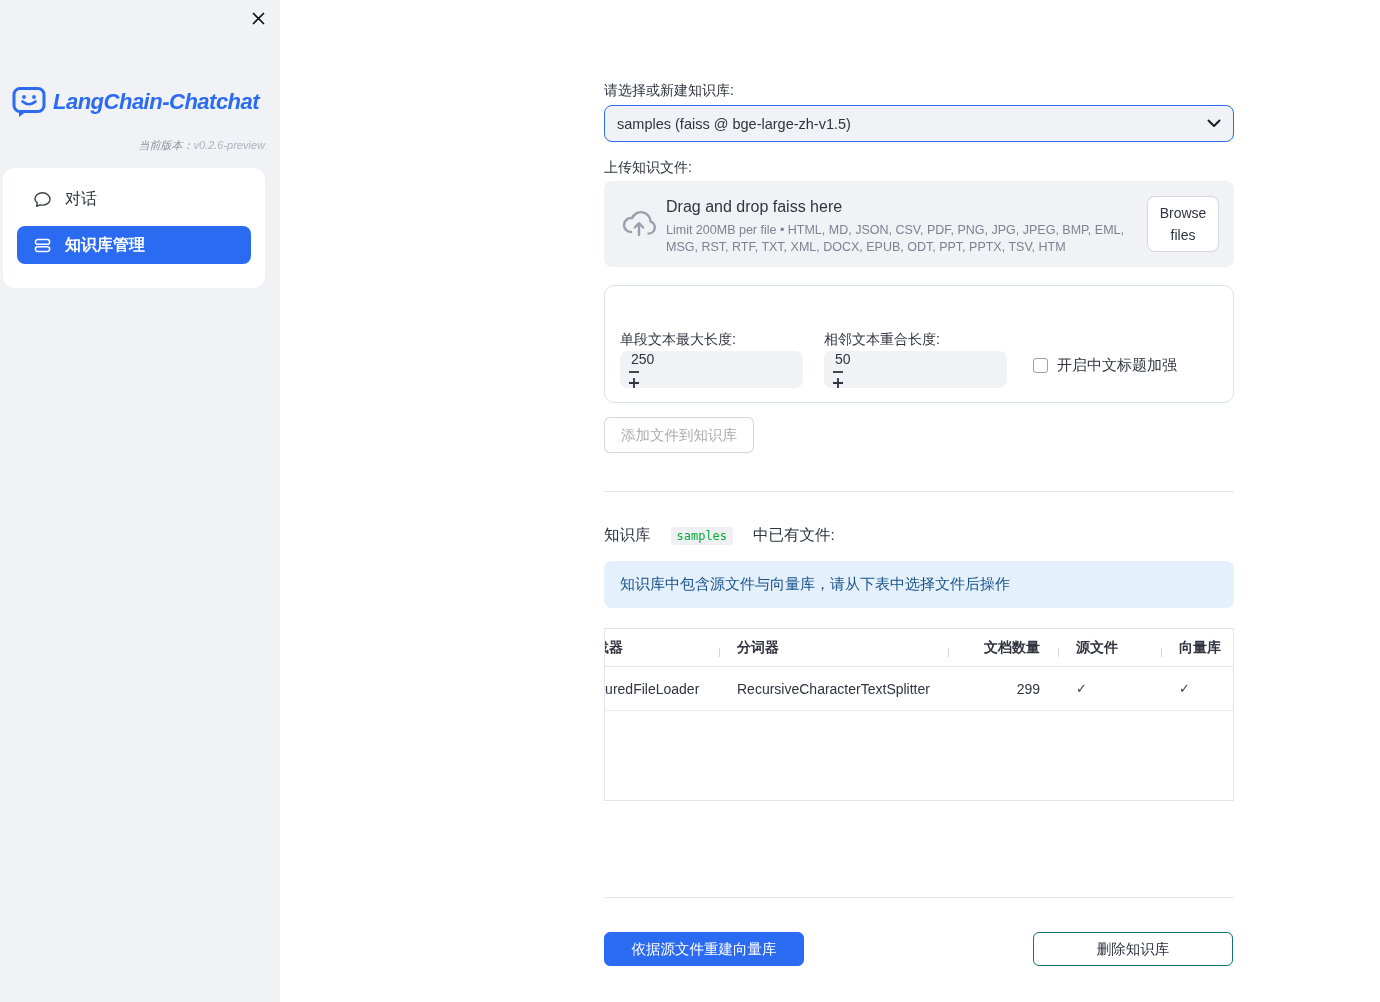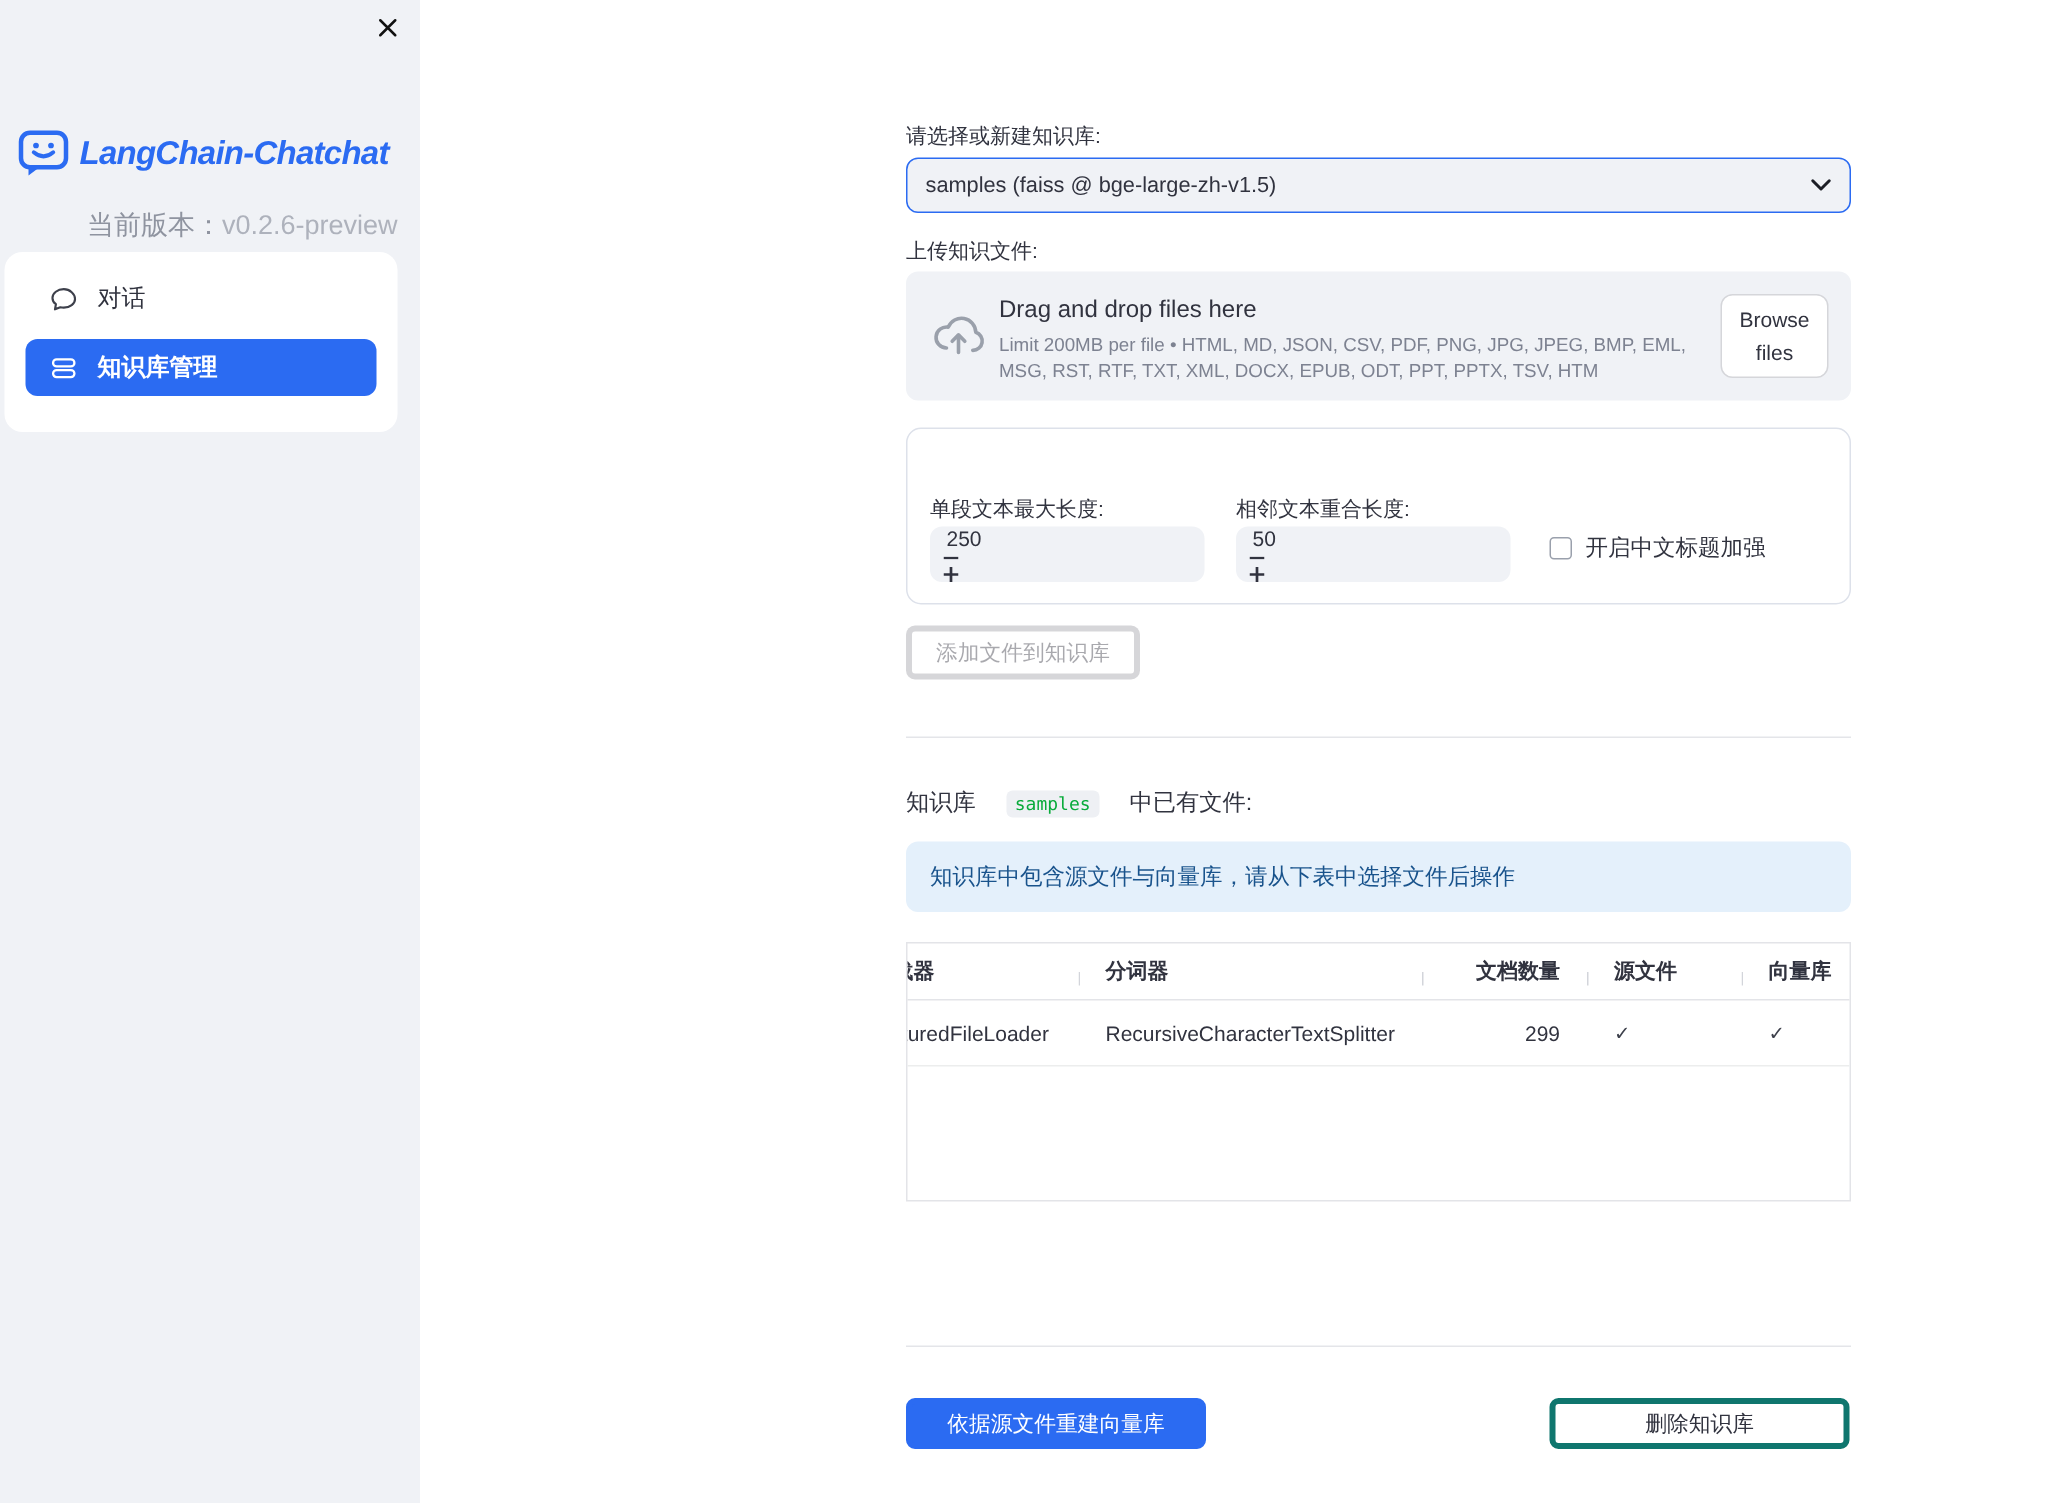--- a/index.html
+++ b/index.html
@@ -16,21 +16,21 @@
   }
   *{box-sizing:border-box;margin:0;padding:0;}
   body{font-family:"Liberation Sans","DejaVu Sans",sans-serif;color:var(--text);background:#fff;}
   .page{position:relative;width:1380px;height:1002px;background:#fff;overflow:hidden;}
 
   
   .sidebar{position:absolute;left:0;top:0;width:280px;height:1002px;background:var(--sidebar-bg);}
   .sb-close{position:absolute;left:248px;top:8px;width:20px;height:20px;background:none;border:none;cursor:pointer;display:flex;align-items:center;justify-content:center;}
   .logo-row{position:absolute;left:12px;top:86px;display:flex;align-items:center;gap:7px;}
   .logo-text{font-size:22px;font-weight:700;font-style:italic;color:var(--primary);letter-spacing:-0.5px;white-space:nowrap;}
-  .version{position:absolute;right:15px;top:138px;font-size:18px;color:#8f94a0;}
+  .version{position:absolute;right:15px;top:138px;font-size:11px;color:#8f94a0;font-style:italic;}
   .version .vnum{color:#aeb2bc;}
   .menu-card{position:absolute;left:3px;top:168px;width:262px;height:120px;background:#fff;border-radius:12px;padding:12px 14px;}
   .menu-item{display:flex;align-items:center;gap:13px;height:38px;padding:0 16px;border-radius:8px;font-size:16px;color:var(--text);cursor:pointer;}
   .menu-item .mi-icon{display:flex;align-items:center;}
   .menu-item.active{background:var(--primary);color:#fff;font-weight:700;margin-top:8px;}
 
   
   .main{position:absolute;left:280px;top:0;width:1100px;height:1002px;background:#fff;}
   .blk{position:absolute;left:324px;width:630px;}
   .w-label{font-size:14px;color:var(--text);}
@@ -48,21 +48,21 @@
   .exp-header{position:absolute;left:0;top:0;width:100%;height:36px;display:flex;align-items:center;padding:0 16px;font-size:14.5px;cursor:pointer;}
   .exp-header .chev{margin-left:auto;display:flex;}
   .exp-label{position:absolute;top:45px;font-size:14px;}
   .num-input{position:absolute;top:65px;width:183px;height:37px;background:var(--field-bg);border-radius:8px;display:flex;align-items:flex-start;flex-direction:column;}
   .num-value{flex:1;padding-left:11px;font-size:14px;}
   .step-btn{width:28px;height:37px;background:none;border:none;display:flex;align-items:center;justify-content:center;cursor:pointer;}
   .checkbox-row{position:absolute;left:428px;top:70px;display:flex;align-items:center;gap:9px;}
   .checkbox{width:15px;height:15px;border:1.5px solid #9aa0ac;border-radius:3px;background:#fff;cursor:pointer;}
   .checkbox-label{font-size:15px;cursor:pointer;}
 
-  .btn{display:inline-flex;align-items:center;justify-content:center;border-radius:6px;font-size:14.5px;font-family:Liberation Mono, monospace;cursor:pointer;background:#fff;border:4px solid #0f766e;color:var(--text);}
+  .btn{display:inline-flex;align-items:center;justify-content:center;border-radius:6px;font-size:14.5px;font-family:Liberation Mono, monospace;cursor:pointer;background:#fff;border:1px solid #0f766e;color:var(--text);}
   .btn.disabled{border-color:rgba(49,51,63,0.2);color:rgba(49,51,63,0.42);cursor:default;}
   .btn.primary{background:var(--primary);border-color:var(--primary);color:#fff;}
   .add-btn{top:417px;width:auto;height:36px;padding:0 16px;}
 
   .divider{height:1px;background:var(--divider);}
   .d1{top:491px;} .d2{top:897px;}
 
   .kb-heading{top:525px;font-size:15.5px;display:flex;align-items:center;gap:13px;}
   .code-badge{font-family:"DejaVu Sans Mono","Liberation Mono",monospace;font-size:12px;color:var(--code-green);background:#eef0f4;border-radius:4px;padding:2px 6px;margin:0 7px;}
 
@@ -148,21 +148,21 @@
 
     <div class="blk w-label" style="top:159px">上传知识文件:</div>
 
     <div class="blk dropzone">
       <span class="dz-icon">
         <svg width="36" height="34" viewBox="0 0 36 34">
             <path d="M10 26 a7 7 0 1 1 1.2-13.9 A9.5 9.5 0 0 1 29.5 15.5 a6.2 6.2 0 0 1-2 12.1" fill="none" stroke="#9aa0ab" stroke-width="2.4" stroke-linecap="round" stroke-linejoin="round"></path>
             <path d="M18 29 V17.5 M13.8 21.5 L18 17.2 L22.2 21.5" fill="none" stroke="#9aa0ab" stroke-width="2.4" stroke-linecap="round" stroke-linejoin="round"></path>
           </svg>
       </span>
-      <div class="dz-title">Drag and drop files here</div>
+      <div class="dz-title">Drag and drop faiss here</div>
       <div class="dz-hint">Limit 200MB per file • HTML, MD, JSON, CSV, PDF, PNG, JPG, JPEG, BMP, EML, MSG, RST, RTF, TXT, XML, DOCX, EPUB, ODT, PPT, PPTX, TSV, HTM</div>
       <button class="browse-btn">Browse files</button>
     </div>
 
     <div class="blk expander">
       <div class="exp-label" style="left:15px">单段文本最大长度:</div>
       <div class="exp-label" style="left:219px">相邻文本重合长度:</div>
 
       <div class="num-input" style="left:15px">
         <span class="num-value">250</span>

